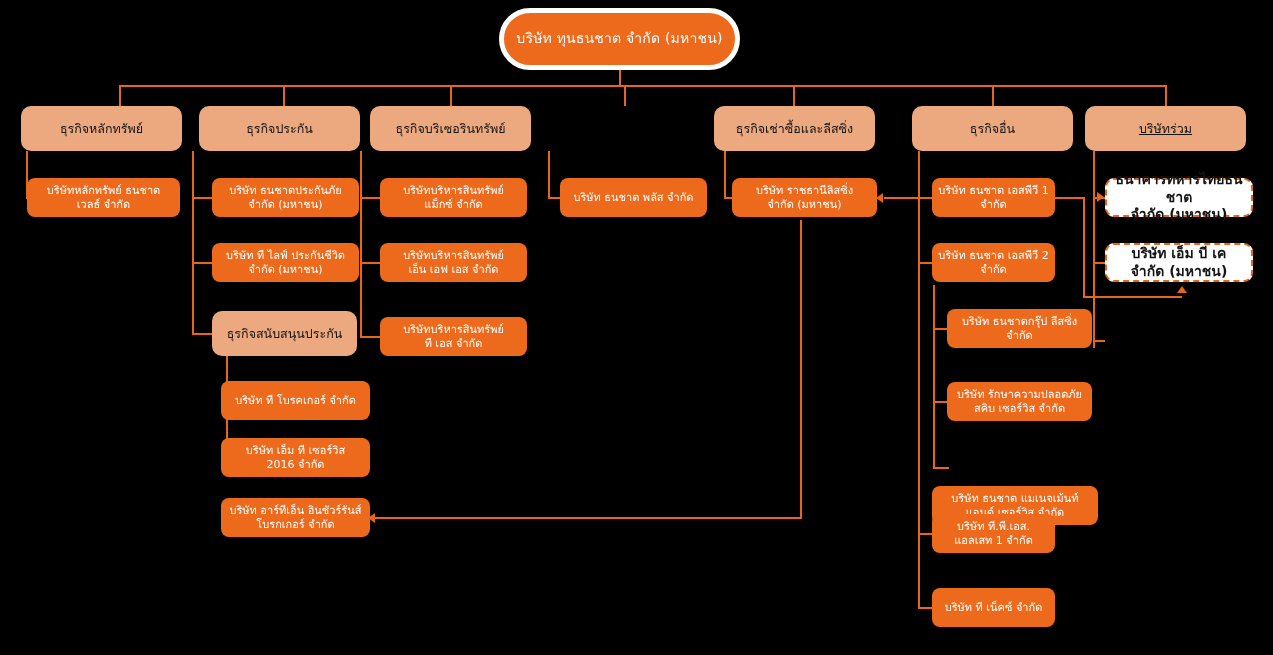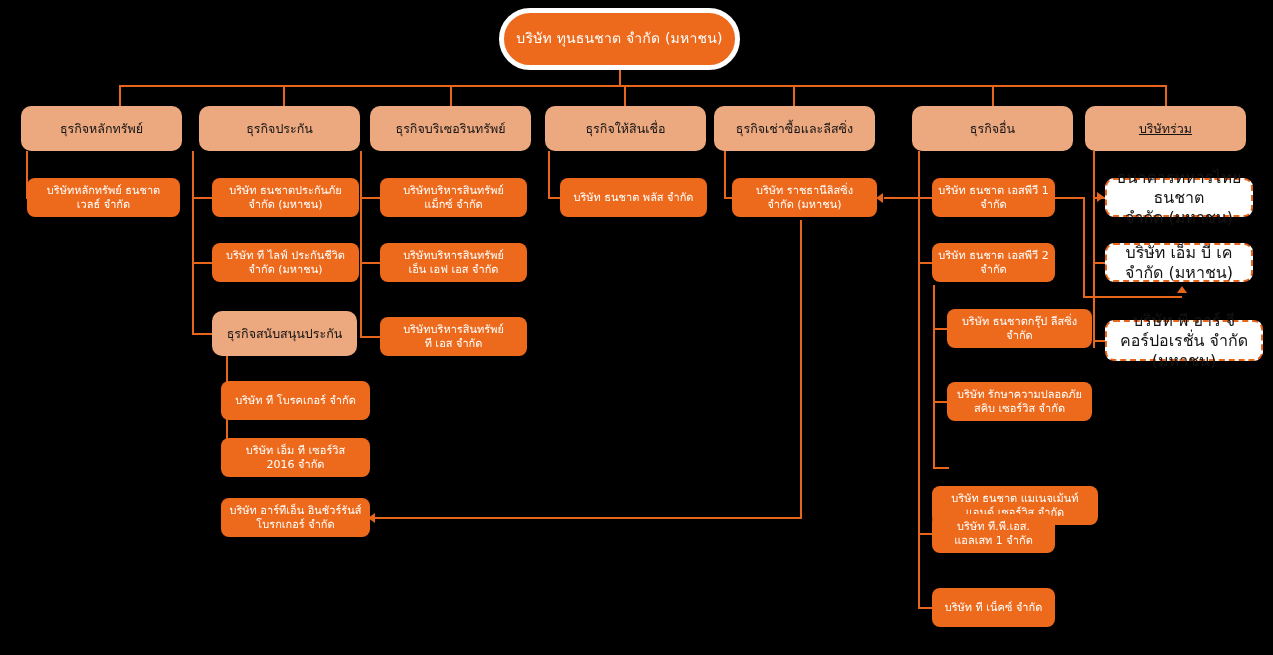--- a/index.html
+++ b/index.html
@@ -70,23 +70,24 @@
   .node.sub{
     background:#ED6A1C;
     color:#ffffff;
     font-size:11px;
     border-radius:8px;
   }
 
   .node.assoc{
     background:#FFFFFF;
     color:#141414;
-    font-size:16px;
+    font-size:14px;
     border:2px dashed #E8661C;
     border-radius:9px;
+    font-weight:bold;
   }
 
   .node span{display:block;white-space:pre-line;}
 </style>
 </head>
 <body>
 
 <div id="chart">
 
   <div class="conn v" style="left:619px;top:70px;height:16px;"></div>
@@ -159,23 +160,20 @@
 
   <div class="node root" style="left:499px;top:8px;width:241px;height:62px;">
     <span>บริษัท ทุนธนชาต จำกัด (มหาชน)</span>
   </div>
   <div class="node cat" style="left:199px;top:106px;width:161px;height:45px;">
     <span>ธุรกิจประกัน</span>
   </div>
   <div class="node cat" style="left:370px;top:106px;width:161px;height:45px;">
     <span>ธุรกิจบริเซอรินทรัพย์</span>
   </div>
-  <div class="node cat" style="left:545px;top:106px;width:161px;height:45px;">
-    <span>ธุรกิจให้สินเชื่อ</span>
-  </div>
   <div class="node cat" style="left:714px;top:106px;width:161px;height:45px;">
     <span>ธุรกิจเช่าซื้อและลีสซิ่ง</span>
   </div>
   <div class="node cat" style="left:912px;top:106px;width:161px;height:45px;">
     <span>ธุรกิจอื่น</span>
   </div>
   <div class="node cat" style="left:1085px;top:106px;width:161px;height:45px;text-decoration:underline;">
     <span>บริษัทร่วม</span>
   </div>
 
@@ -258,18 +256,14 @@
     <span>บริษัท ที เน็คซ์ จำกัด</span>
   </div>
 
   <div class="node assoc" style="left:1105px;top:178px;width:148px;height:39px;">
     <span>ธนาคารทหารไทยธนชาต
 จำกัด (มหาชน)</span>
   </div>
   <div class="node assoc" style="left:1105px;top:243px;width:148px;height:39px;">
     <span>บริษัท เอ็ม บี เค จำกัด (มหาชน)</span>
   </div>
-  <div class="node assoc" style="left:1105px;top:320px;width:158px;height:41px;">
-    <span>บริษัท พี อาร์ จี คอร์ปอเรชั่น จำกัด
-(มหาชน)</span>
-  </div>
 
 </div>
 
 </body></html>

